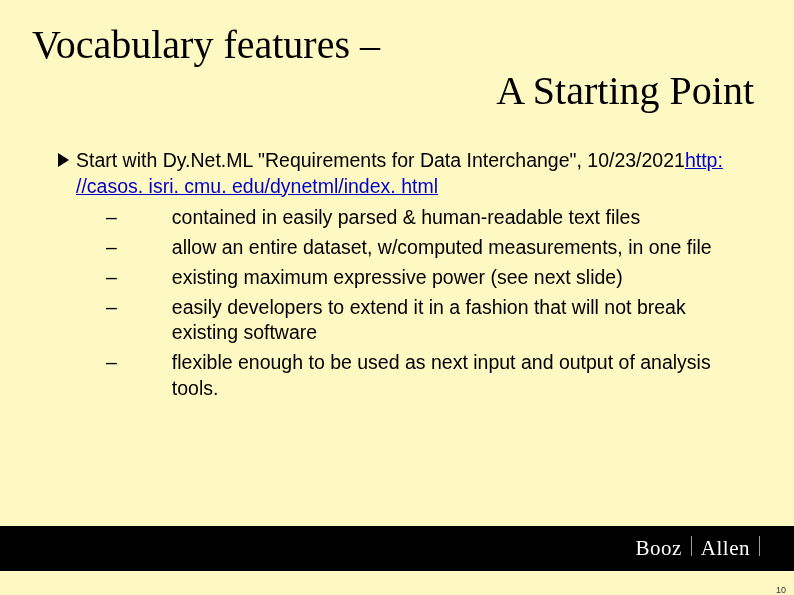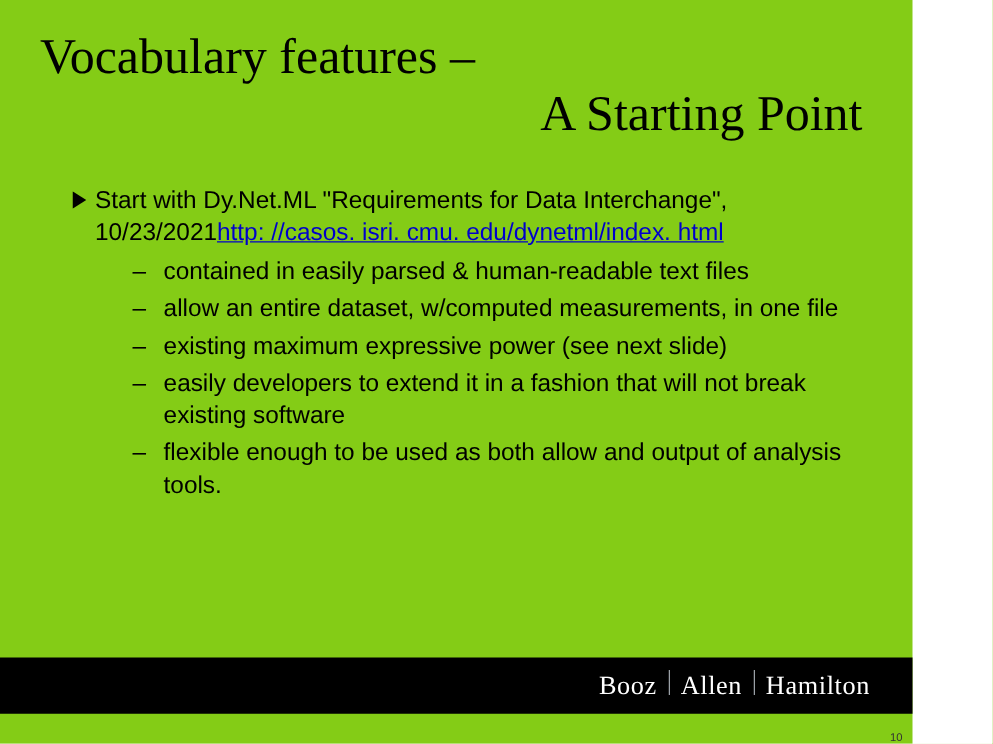--- a/index.html
+++ b/index.html
@@ -1,21 +1,21 @@
 <!DOCTYPE html>
 <html><head>
 <meta charset="utf-8">
 <style>
   * { margin: 0; padding: 0; box-sizing: border-box; }
   html, body { width: 794px; height: 595px; font-family: "Times New Roman", Times, serif; background: #fff; overflow: hidden; }
   .slide {
     position: relative;
-    width: 730px;
+    width: 794px;
     height: 595px;
-    background: #84cc16;
+    background: #fef9c3;
     padding-left: 40px;
   }
   .title {
     position: absolute;
     top: 22px;
     left: 32px;
     right: 40px;
     font-size: 40px;
     line-height: 1.15;
     color: #000;
@@ -52,21 +52,21 @@
   .sub-item {
     display: flex;
     gap: 14px;
     margin-bottom: 4px;
   }
   .dash {
     flex: 0 0 10px;
     text-align: left;
     padding-top: 0px;
   }
-  .sub-item .txt { flex: 1; }
+  .sub-item .txt { flex: 1; margin-left: 41px; }
   .footer-bar {
     position: absolute;
     left: 0;
     right: 0;
     bottom: 24px;
     height: 45px;
     background: #000000;
     display: flex;
     align-items: center;
     justify-content: flex-end;
@@ -128,32 +128,31 @@
           <div class="sub-item">
             <span class="dash">–</span>
             <span class="txt">existing maximum expressive power (see next slide)</span>
           </div>
           <div class="sub-item">
             <span class="dash">–</span>
             <span class="txt">easily developers to extend it in a fashion that will not break existing software</span>
           </div>
           <div class="sub-item">
             <span class="dash">–</span>
-            <span class="txt">flexible enough to be used as both allow and output of analysis tools.</span>
+            <span class="txt">flexible enough to be used as next input and output of analysis tools.</span>
           </div>
         </div>
       </div>
     </div>
   </div>
 
   <div class="footer-bar">
     <div class="logo">
       <span>Booz</span>
       <span class="sep"></span>
       <span>Allen</span>
       <span class="sep"></span>
-      <span>Hamilton</span>
     </div>
   </div>
 
   <div class="page-num">10</div>
 
 </div>
 
 </body></html>

